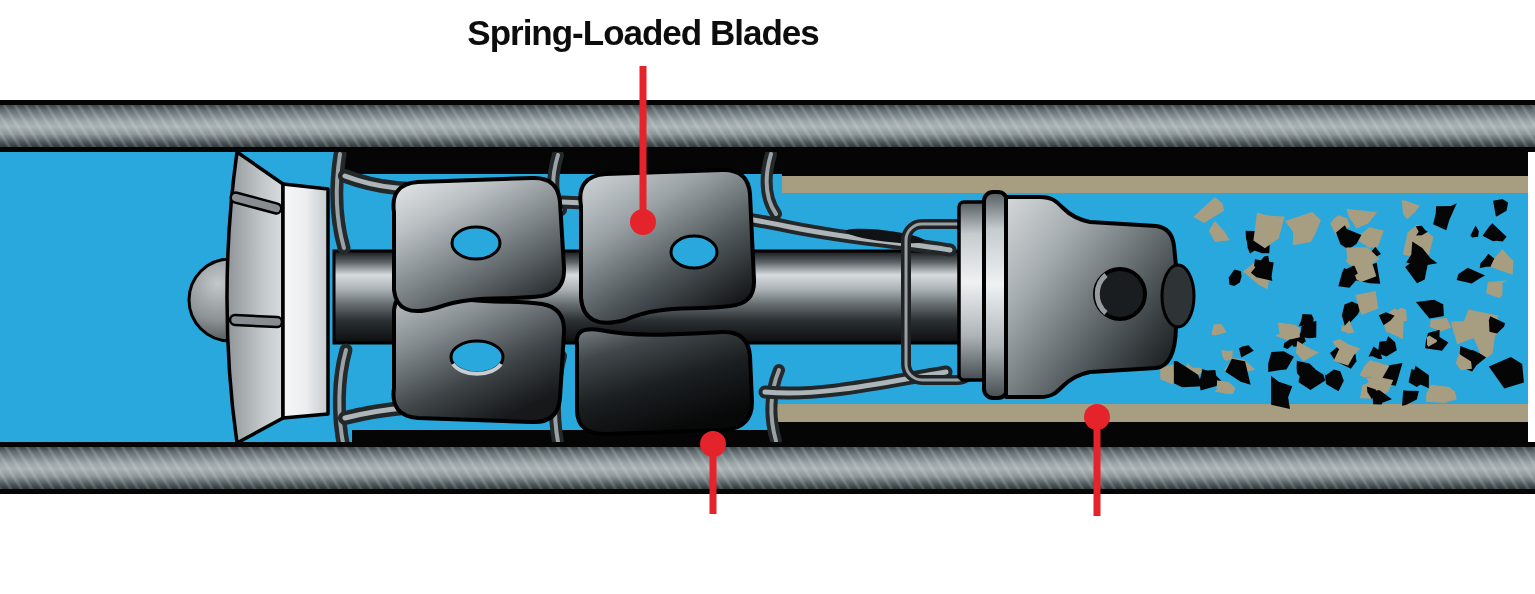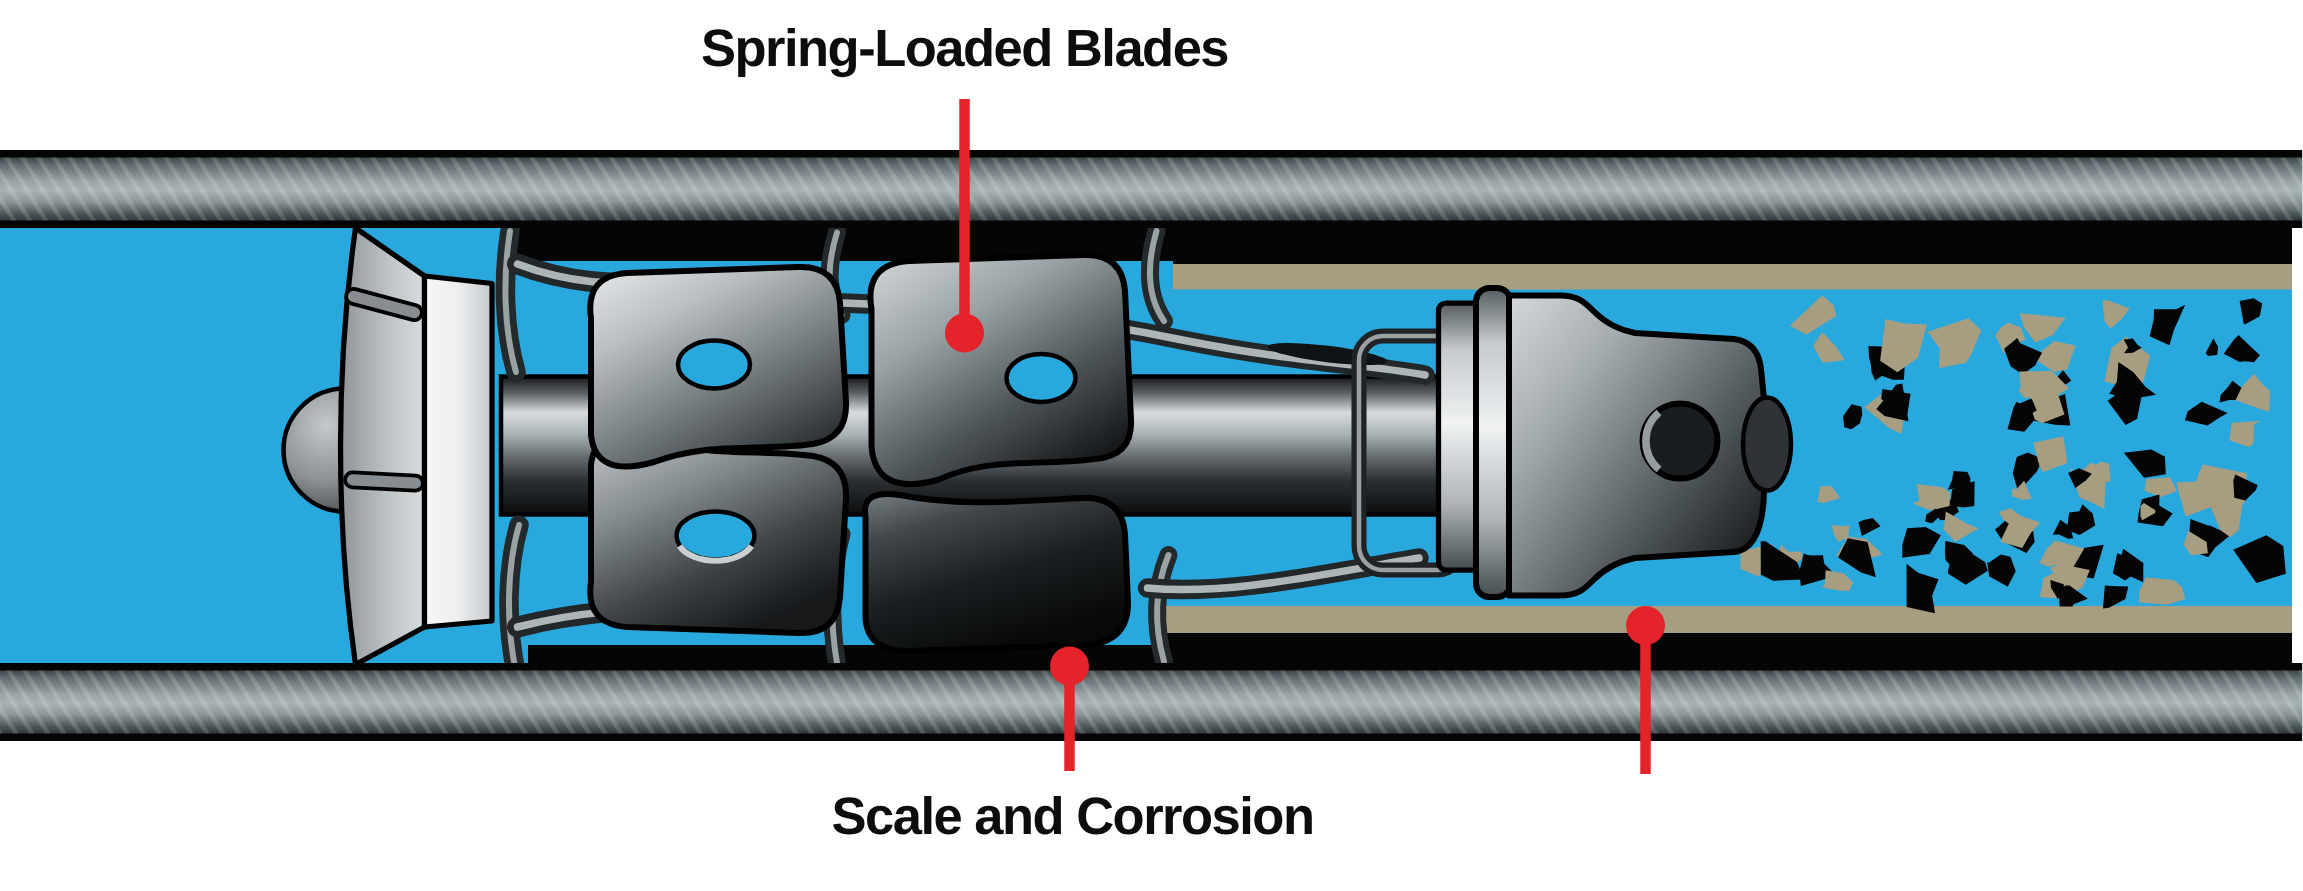--- a/index.html
+++ b/index.html
@@ -292,14 +292,13 @@
     <line x1="713" y1="444" x2="713" y2="514" stroke-width="7"></line>
     <circle cx="713" cy="444" r="13" stroke="none"></circle>
   </g>
   <g stroke="#E5232B" fill="#E5232B">
     <line x1="1097" y1="417" x2="1097" y2="516" stroke-width="7"></line>
     <circle cx="1097" cy="417" r="13" stroke="none"></circle>
   </g>
 </svg>
 
   <div class="label" style="left:643px;top:14px;">Spring-Loaded Blades</div>
-  <div class="label" style="left:715px;top:526px;">Scale and Corrosion</div>
 </div>
 
 </body></html>

